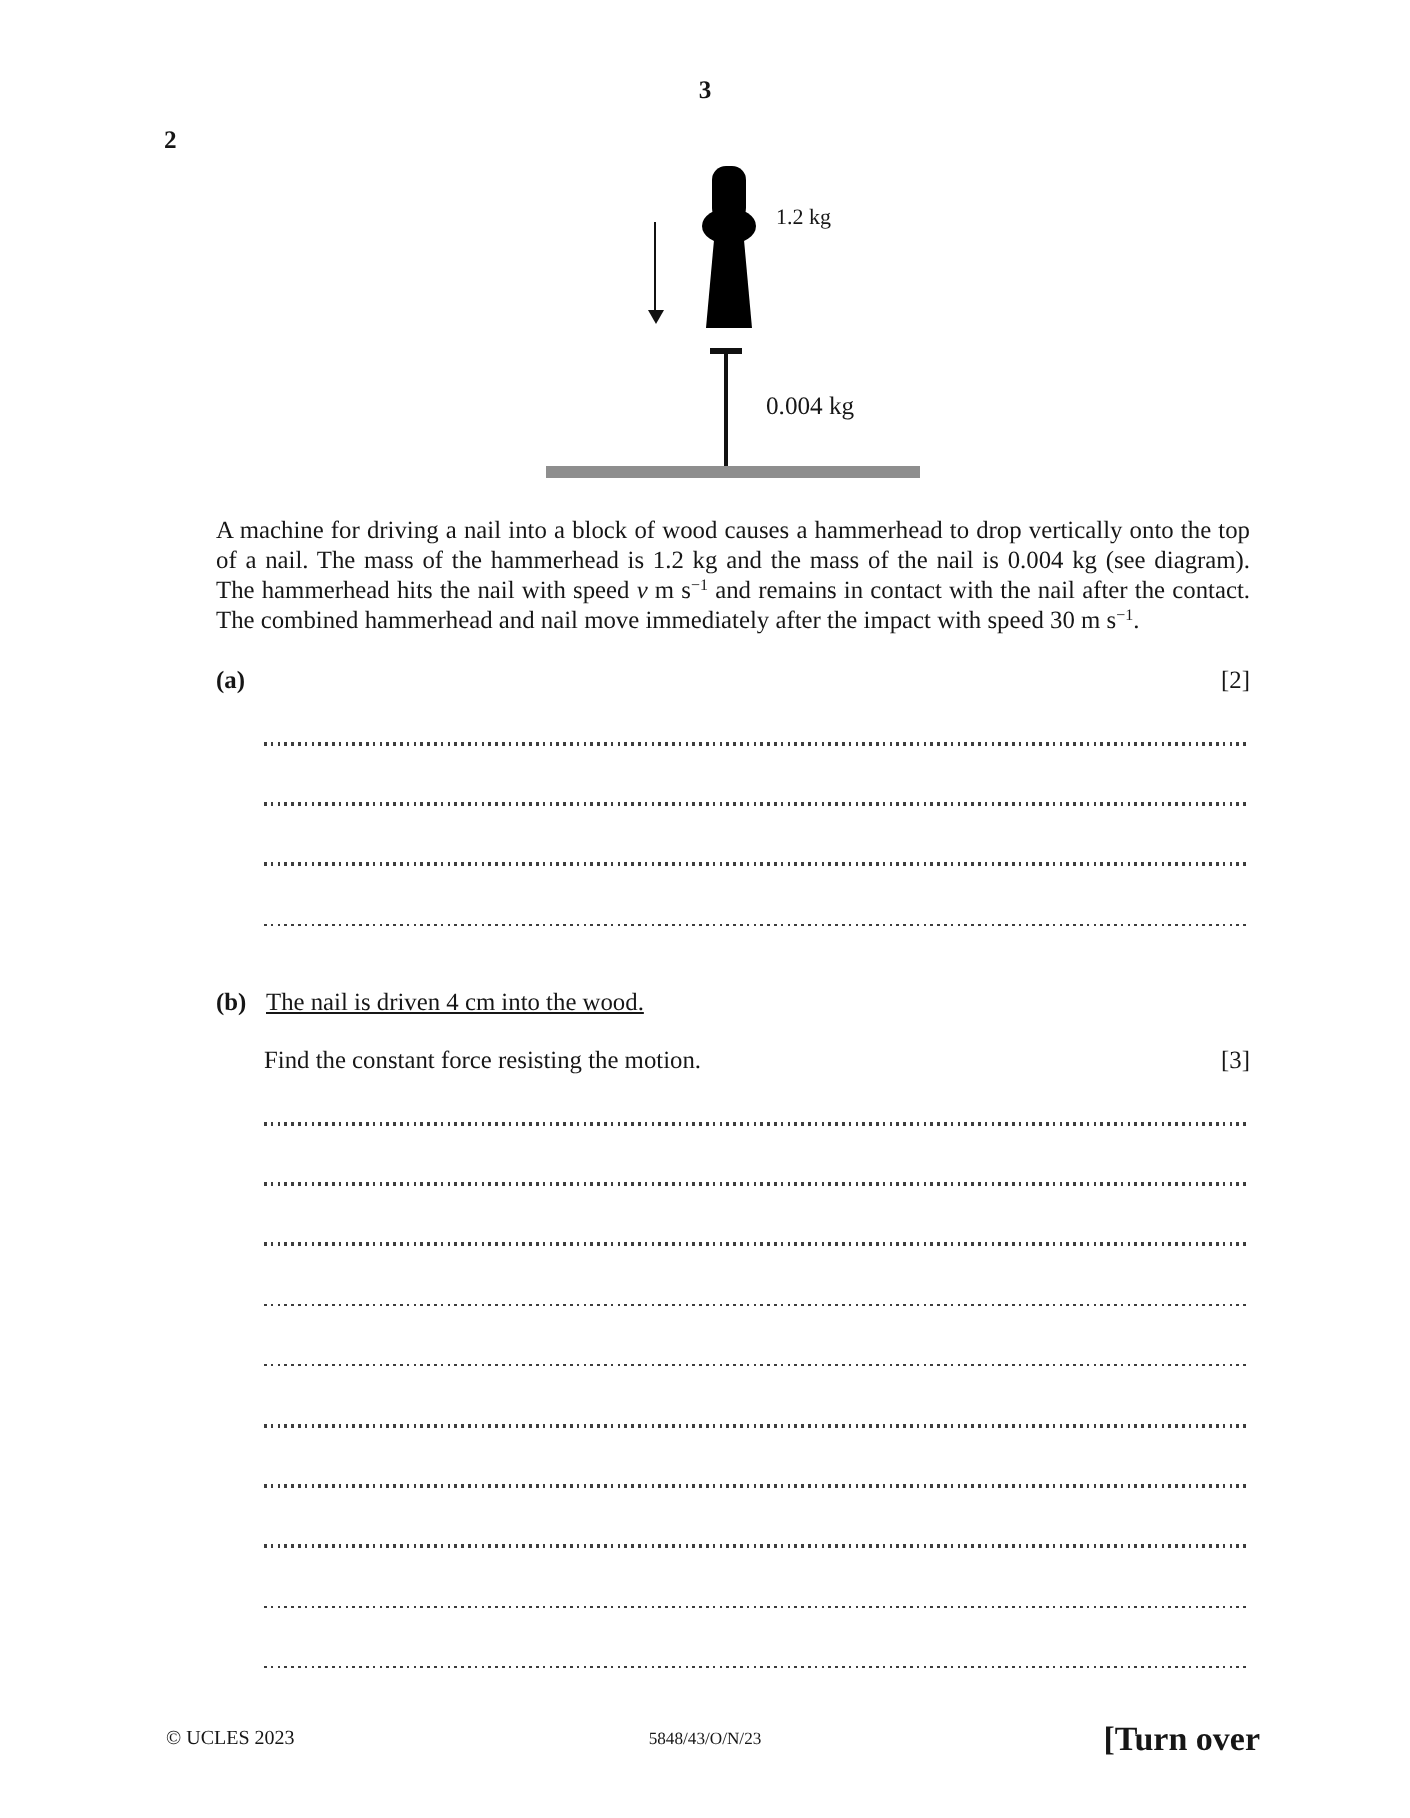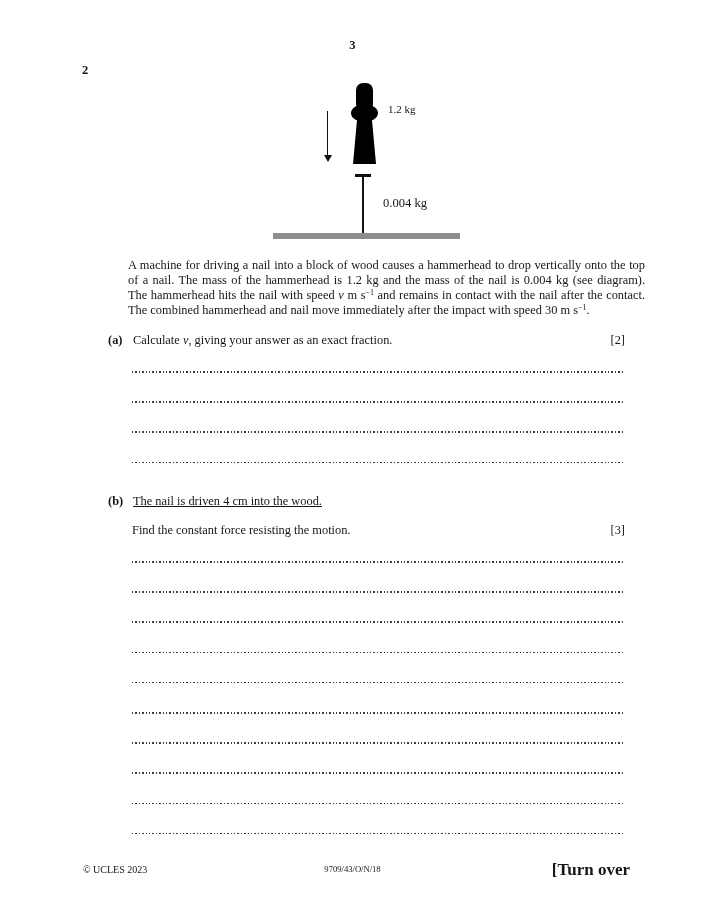--- a/index.html
+++ b/index.html
@@ -46,21 +46,21 @@
   }
   .nail-mass { left: 383px; top: 196px; font-size: 12.6px; }
   .wood-block {
     left: 273px; top: 233px; width: 187px; height: 6px;
     background: #8e8e8e;
   }
 
   
   .intro {
     left: 108px; top: 258px; width: 517px;
-    font-size: 12.4px; line-height: 15px; margin-left: 20px;
+    font-size: 12.4px; line-height: 15px;
   }
   .para-line { height: 15px; white-space: nowrap; }
   .para-line.just { white-space: normal; text-align: justify; text-align-last: justify; }
   .var { font-style: italic; }
   sup.exp { font-size: 8px; line-height: 0; vertical-align: 4px; letter-spacing: 0; }
 
   .part-label { font-weight: bold; font-size: 12.4px; }
   .part-text  { font-size: 12.4px; }
   .marks {
     width: 40px; text-align: right; font-size: 12.4px;
@@ -111,21 +111,20 @@
   <div class="abs wood-block" style="background: rgb(142, 142, 142);"></div>
 
   <div class="abs intro">
     <div class="para-line just"><span>A machine for driving a nail into a block of wood causes a hammerhead to drop vertically onto the top</span></div>
     <div class="para-line just"><span>of a nail.  The mass of the hammerhead is 1.2 kg and the mass of the nail is 0.004 kg (see diagram).</span></div>
     <div class="para-line just"><span>The hammerhead hits the nail with speed </span><span class="var">v</span><span> m s</span><sup class="exp">−1</sup><span> and remains in contact with the nail after the contact.</span></div>
     <div class="para-line"><span>The combined hammerhead and nail move immediately after the impact with speed 30 m s</span><sup class="exp">−1</sup><span>.</span></div>
   </div>
 
   <div class="abs part-label" style="left:108px; top:333px;">(a)</div>
-  <div class="abs part-text" style="left:133px; top:333px;"><span>Calculate </span><span class="var">v</span><span>, giving your answer as an exact fraction.</span></div>
   <div class="abs marks" style="left:585px; top:333px;">[2]</div>
 
   <div class="abs lines-a">
       <div class="answer-line"></div>
       <div class="answer-line"></div>
       <div class="answer-line"></div>
       <div class="answer-line"></div>
     </div>
 
   <div class="abs part-label" style="left:108px; top:494px;">(b)</div>
@@ -140,16 +139,16 @@
       <div class="answer-line"></div>
       <div class="answer-line"></div>
       <div class="answer-line"></div>
       <div class="answer-line"></div>
       <div class="answer-line"></div>
       <div class="answer-line"></div>
       <div class="answer-line"></div>
     </div>
 
   <div class="abs footer-copyright">© UCLES 2023</div>
-  <div class="abs footer-code">9709/43/O/N/18</div>
+  <div class="abs footer-code">5848/43/O/N/23</div>
   <div class="abs footer-turnover">[Turn over</div>
 
 </div>
 
 </body></html>

